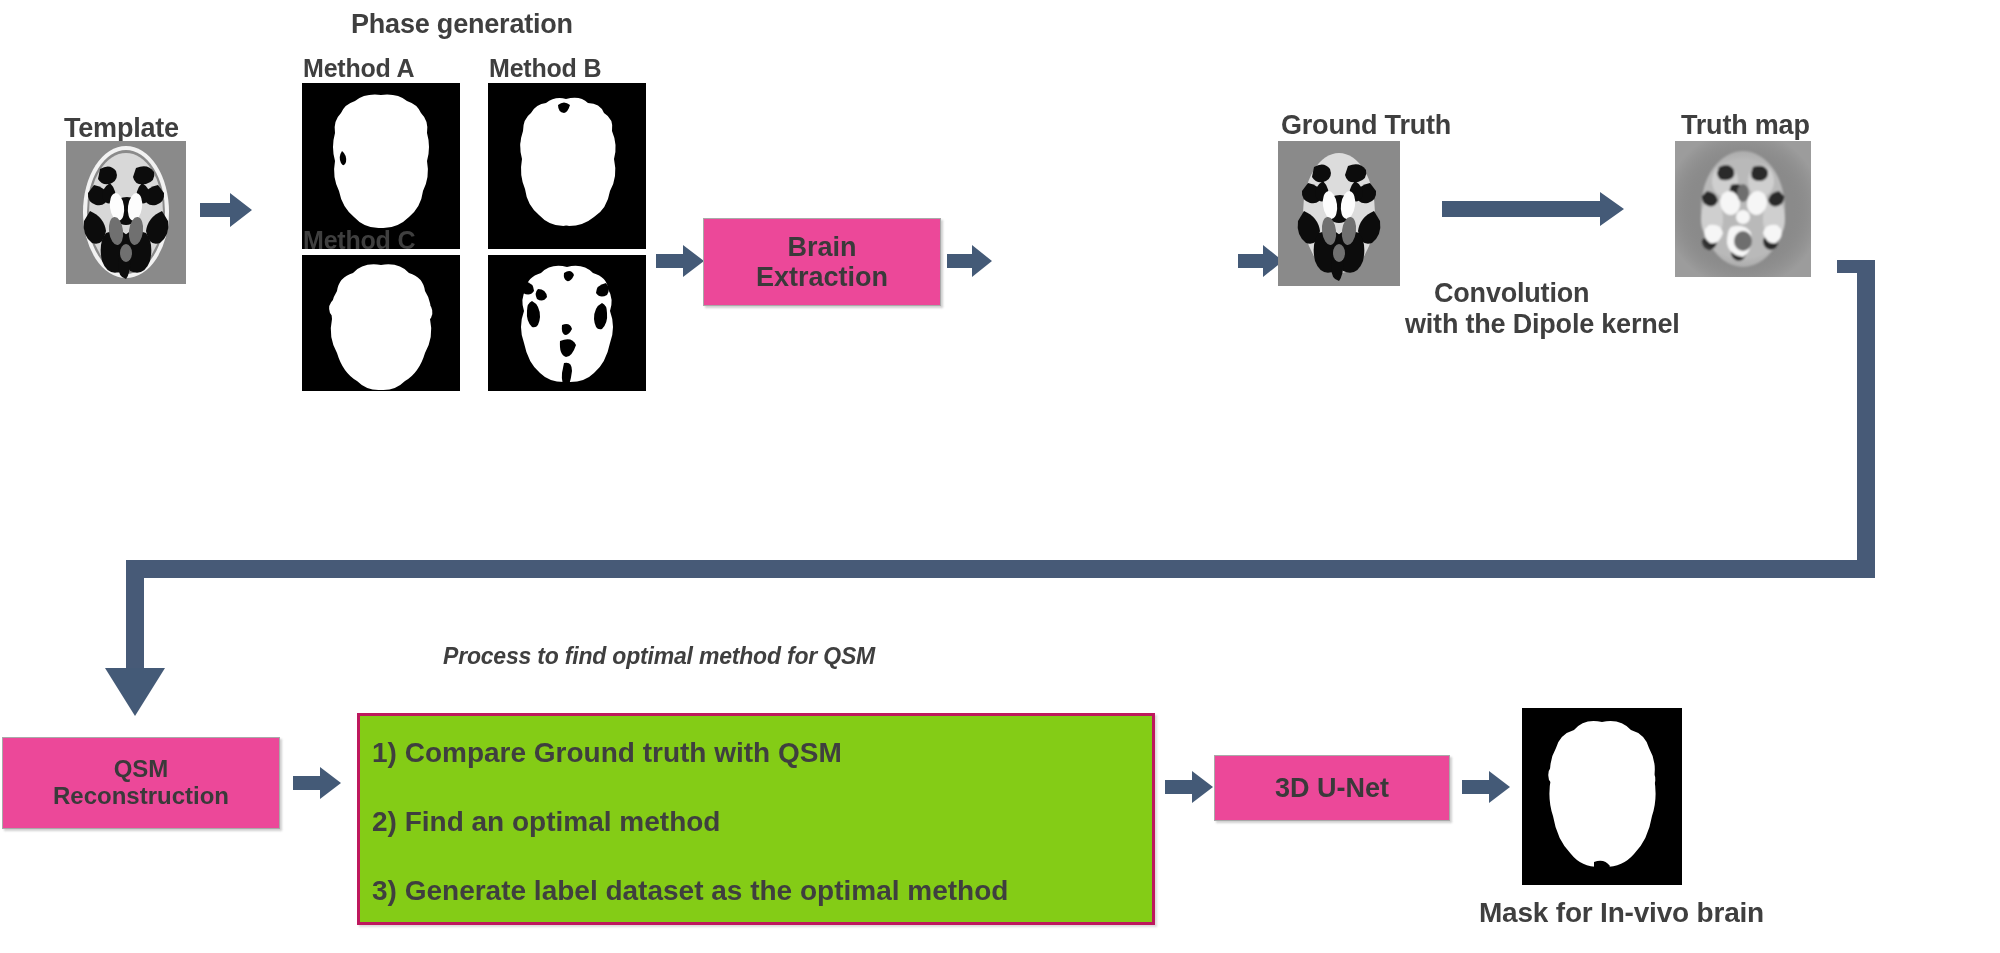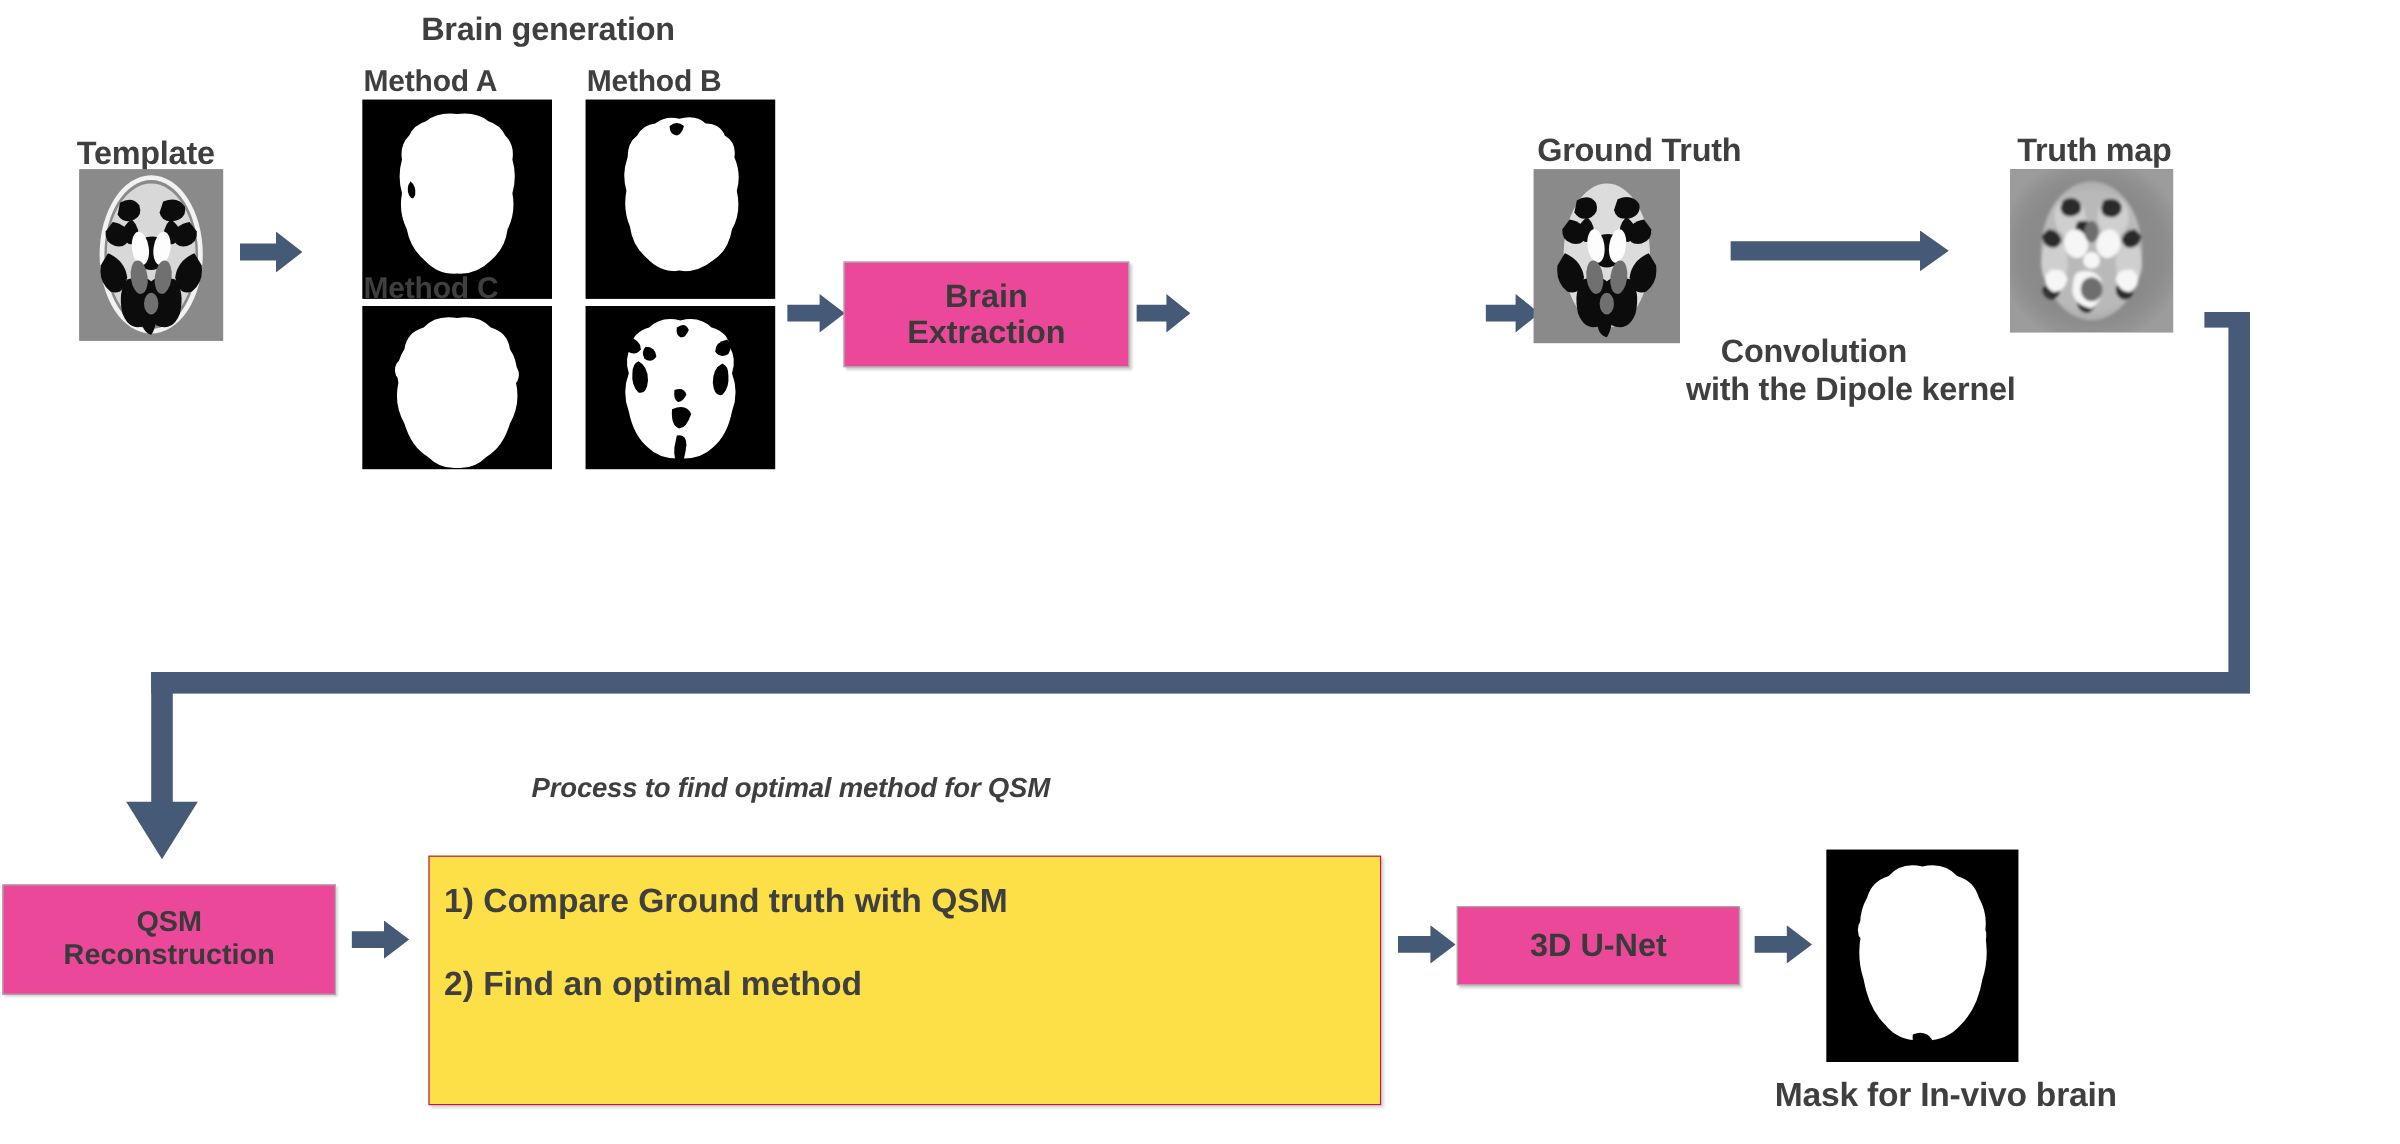--- a/index.html
+++ b/index.html
@@ -9,40 +9,40 @@
   #canvas{position:absolute;left:0;top:0;width:2000px;height:953px;}
 
   .lbl{position:absolute;font-weight:bold;color:#3f3f3f;white-space:nowrap;
        letter-spacing:-0.2px;}
 
   
   .pbox{position:absolute;background:#ec4899;border:1px solid #a9a9a9;
         box-shadow:2px 2px 2px rgba(120,120,120,.35);
         display:flex;align-items:center;justify-content:center;
         text-align:center;font-weight:bold;color:#3a3a3a;line-height:1.12;}
-  .pinkbox{position:absolute;background:#fde047;border:1px solid #be185d;
+  .pinkbox{position:absolute;background:#84cc16;border:3px solid #be185d;
         box-shadow:2px 2px 2px rgba(140,130,130,.3);}
   .pinkbox .li{position:absolute;font-weight:bold;color:#3f3f3f;white-space:nowrap;}
 
   
   .barrow{position:absolute;}
   .barrow svg{display:block;}
 
   
   .imgframe{position:absolute;overflow:hidden;background:#000;}
   .imgframe svg{display:block;width:100%;height:100%;}
 
   .elbow{position:absolute;background:#475a77;}
 </style>
 </head>
 <body>
 
 <div id="canvas">
 
-  <div class="lbl" style="left:351px;top:9px;font-size:27px;">Brain generation</div>
+  <div class="lbl" style="left:351px;top:9px;font-size:27px;">Phase generation</div>
 
   <div class="lbl" style="left:64px;top:113px;font-size:27px;">Template</div>
 
   <div class="imgframe" style="left:66px;top:141px;width:120px;height:143px;background:#8a8a8a;">
     <svg viewBox="0 0 120 143" preserveAspectRatio="none">
       <rect x="0" y="0" width="120" height="143" fill="#8a8a8a"></rect>
 
       <ellipse cx="60" cy="71" rx="43" ry="66" fill="#f2f2f2"></ellipse>
       <ellipse cx="60" cy="71" rx="39" ry="62" fill="#8a8a8a"></ellipse>
 
@@ -279,20 +279,21 @@
 
   <div class="barrow" style="left:293px;top:767px;width:48px;height:32px;">
     <svg viewBox="0 0 48 32" width="48" height="32">
       <path d="M0 9 H27 V0 L48 16 L27 32 V23 H0 Z" fill="#445a77"></path>
     </svg>
   </div>
 
   <div class="pinkbox" style="left:357px;top:713px;width:792px;height:206px;">
     <div class="li" style="left:12px;top:21px;font-size:28px;">1) Compare Ground truth with QSM</div>
     <div class="li" style="left:12px;top:90px;font-size:28px;">2) Find an optimal method</div>
+    <div class="li" style="left:12px;top:159px;font-size:28px;">3) Generate label dataset as the optimal method</div>
   </div>
 
   <div class="barrow" style="left:1165px;top:771px;width:48px;height:32px;">
     <svg viewBox="0 0 48 32" width="48" height="32">
       <path d="M0 9 H27 V0 L48 16 L27 32 V23 H0 Z" fill="#445a77"></path>
     </svg>
   </div>
 
   <div class="pbox" style="left:1214px;top:755px;width:234px;height:64px;font-size:27px;">
     <span>3D U-Net</span>

